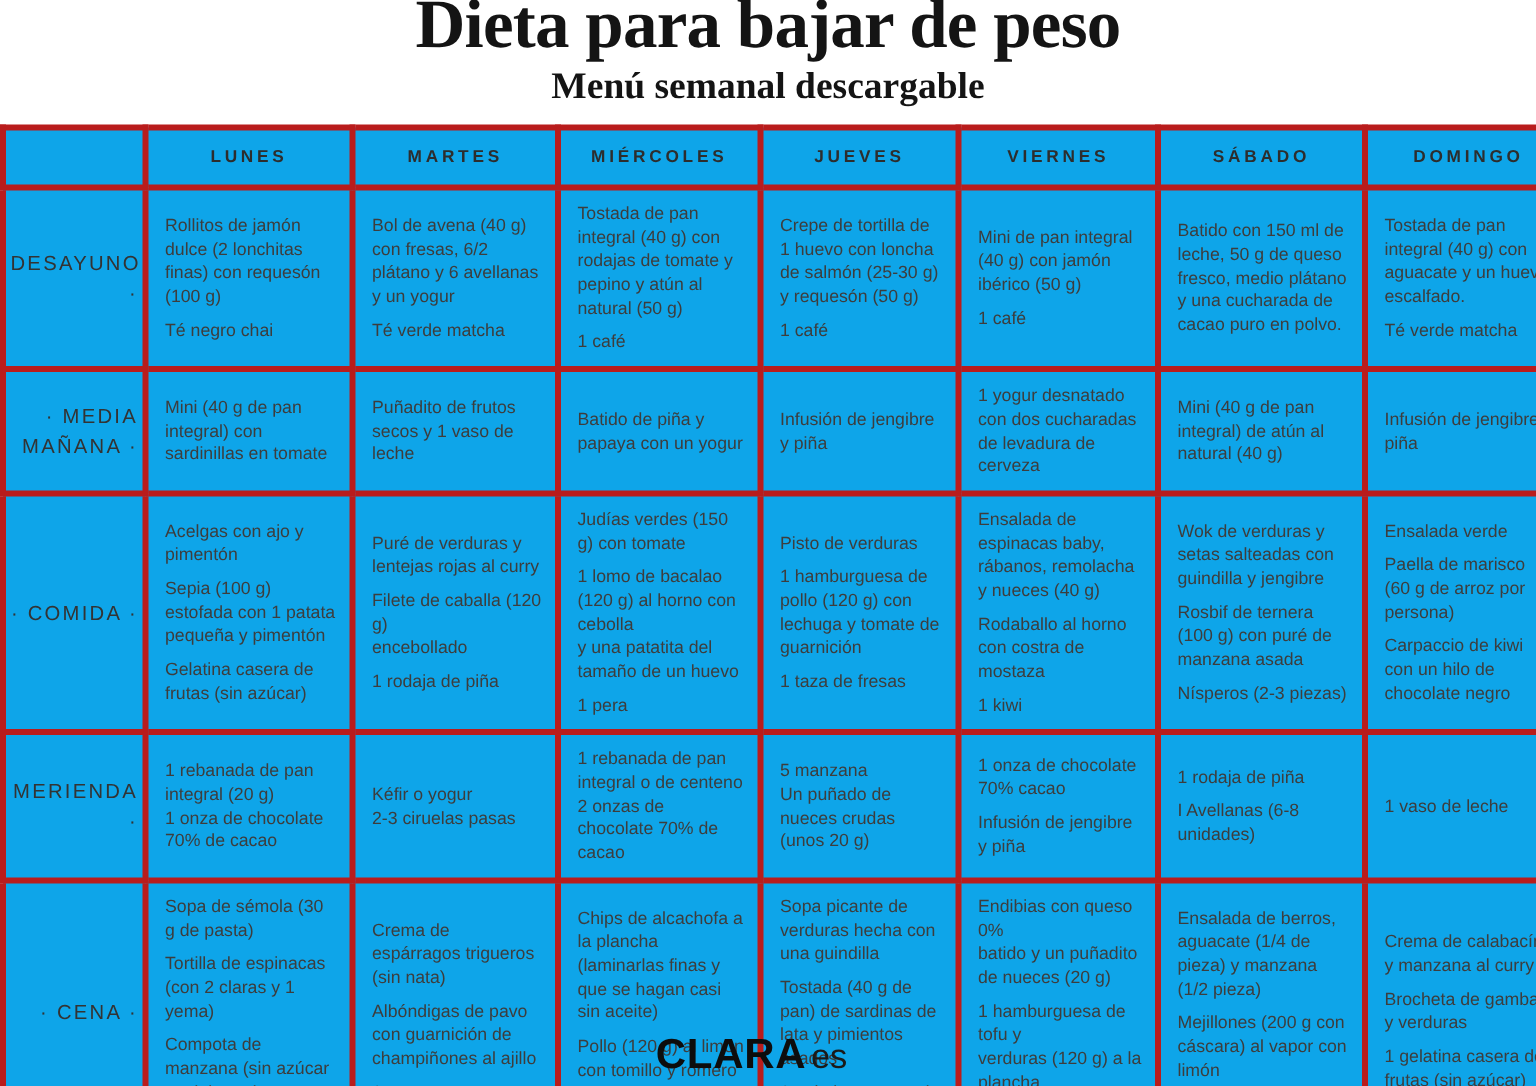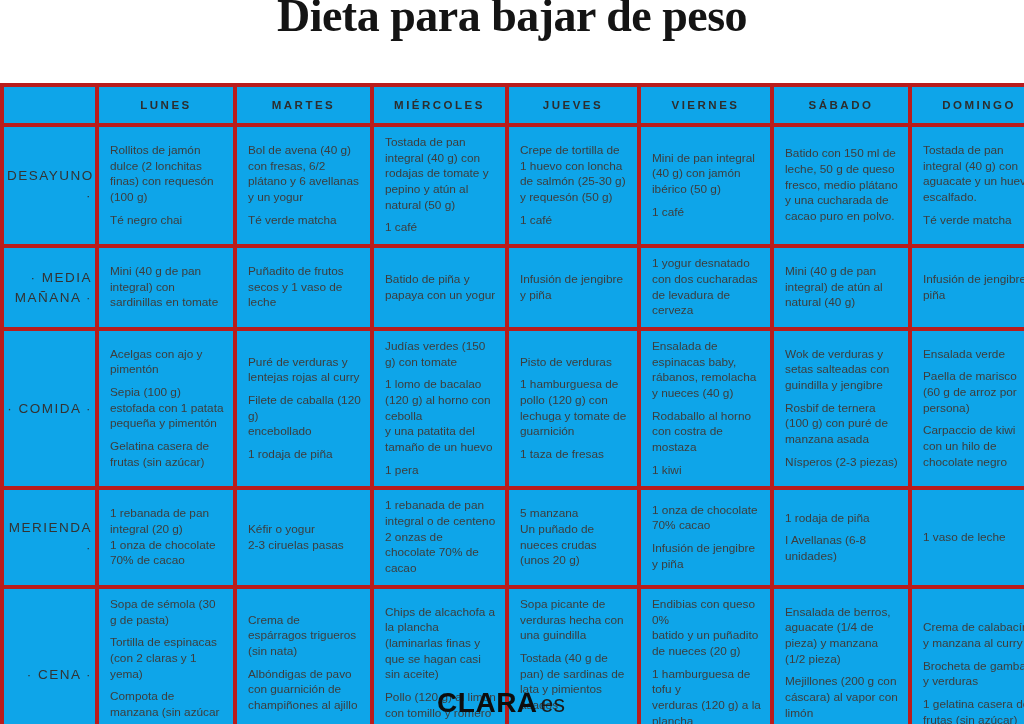--- a/index.html
+++ b/index.html
@@ -109,20 +109,21 @@
     font-weight: 400;
     color: #1a1a1a;
     margin-left: 3px;
   }
 </style>
 </head>
 <body>
 
 <div class="page">
   <h1 class="title">Dieta para bajar de peso</h1>
+  <h2 class="subtitle">Menú semanal descargable</h2>
 
   <table class="menu">
     <colgroup>
       <col class="c-label">
         <col class="c-lun">
         <col class="c-mar">
         <col class="c-mie">
       <col class="c-jue">
         <col class="c-vie">
         <col class="c-sab">

